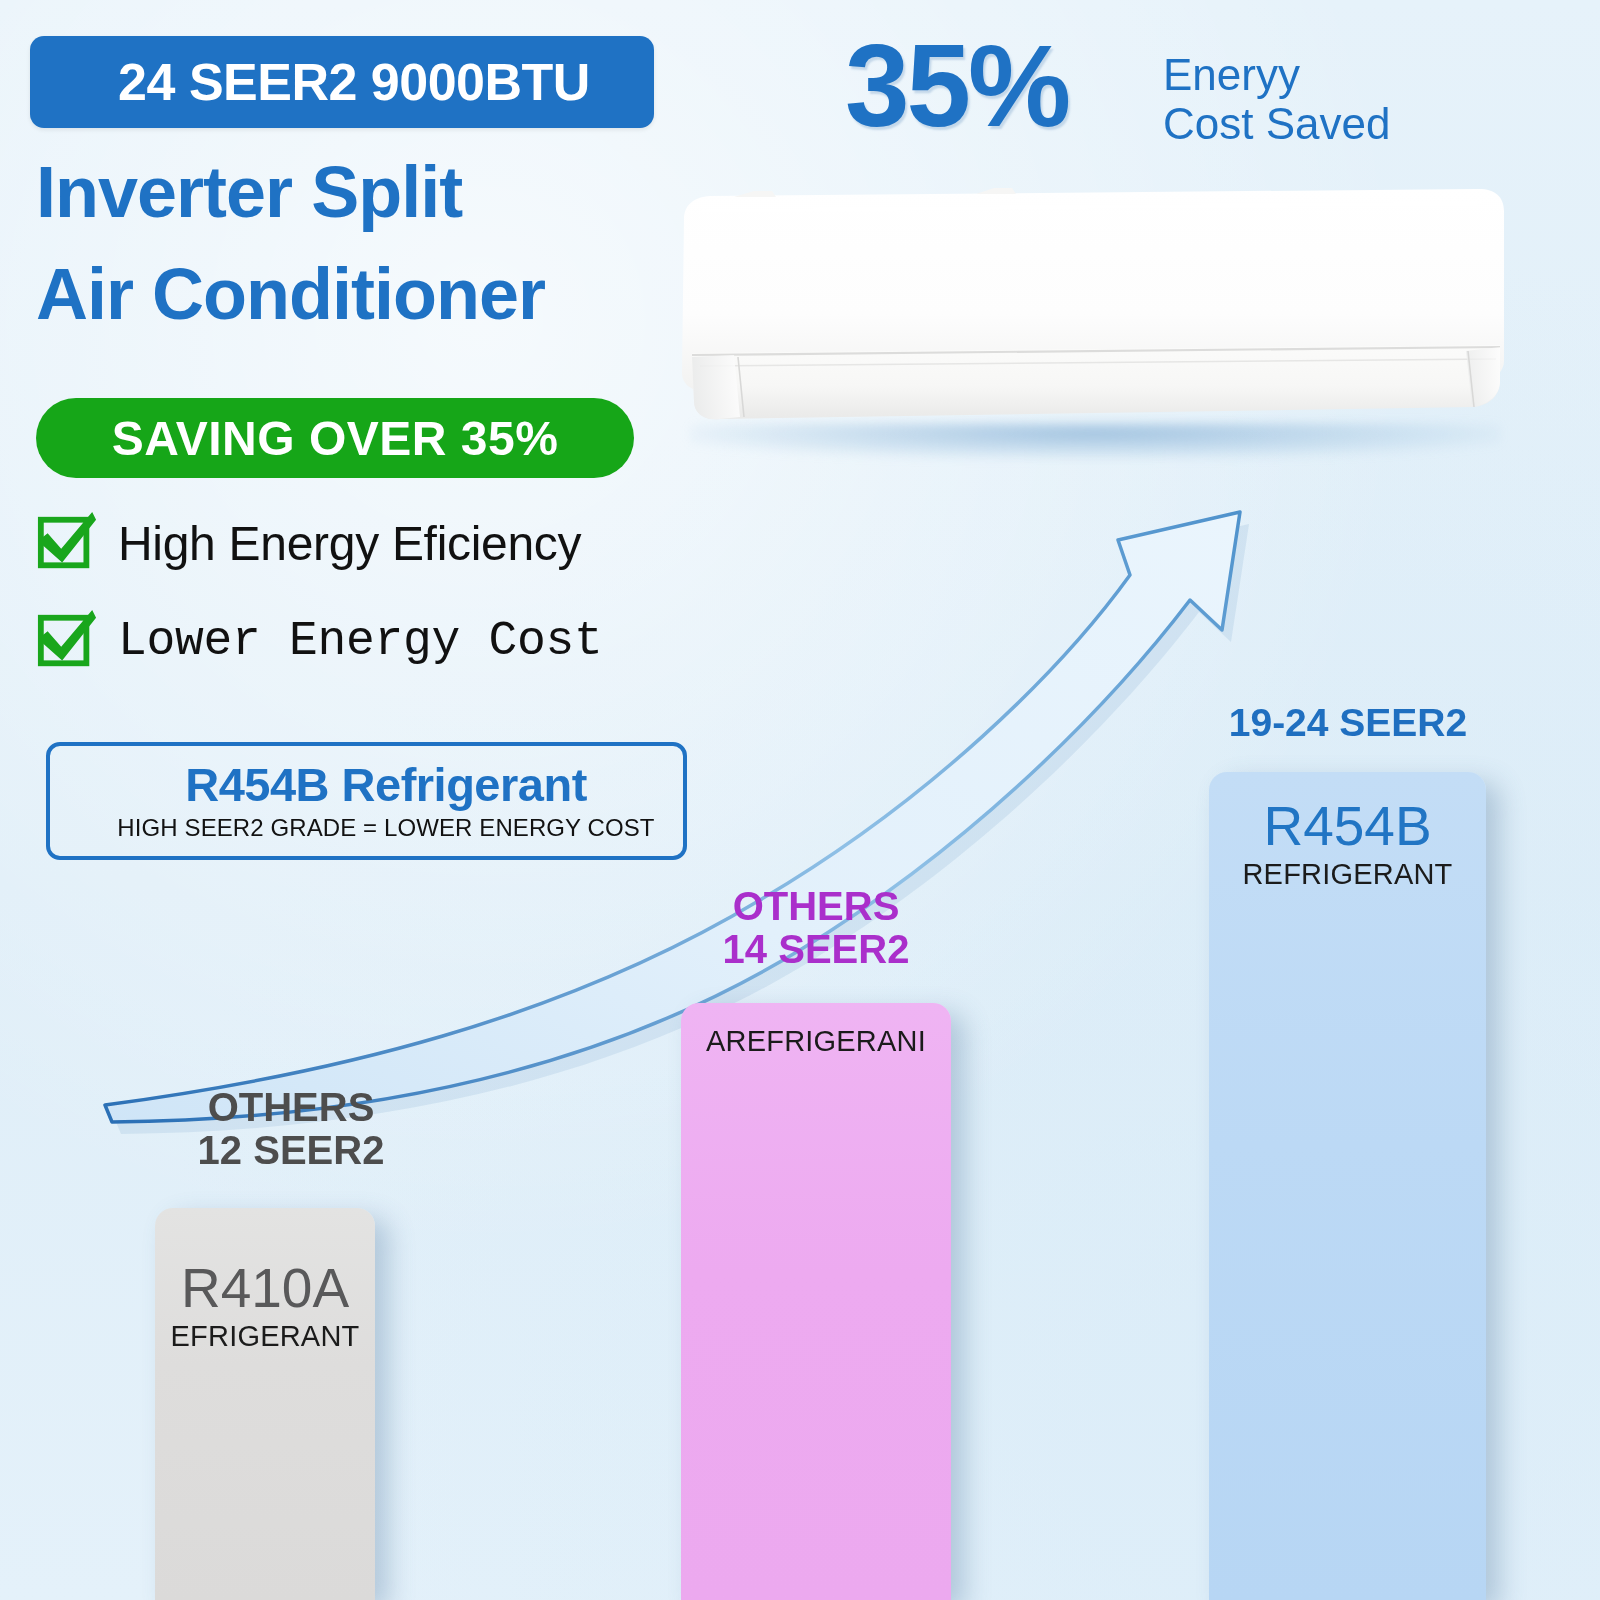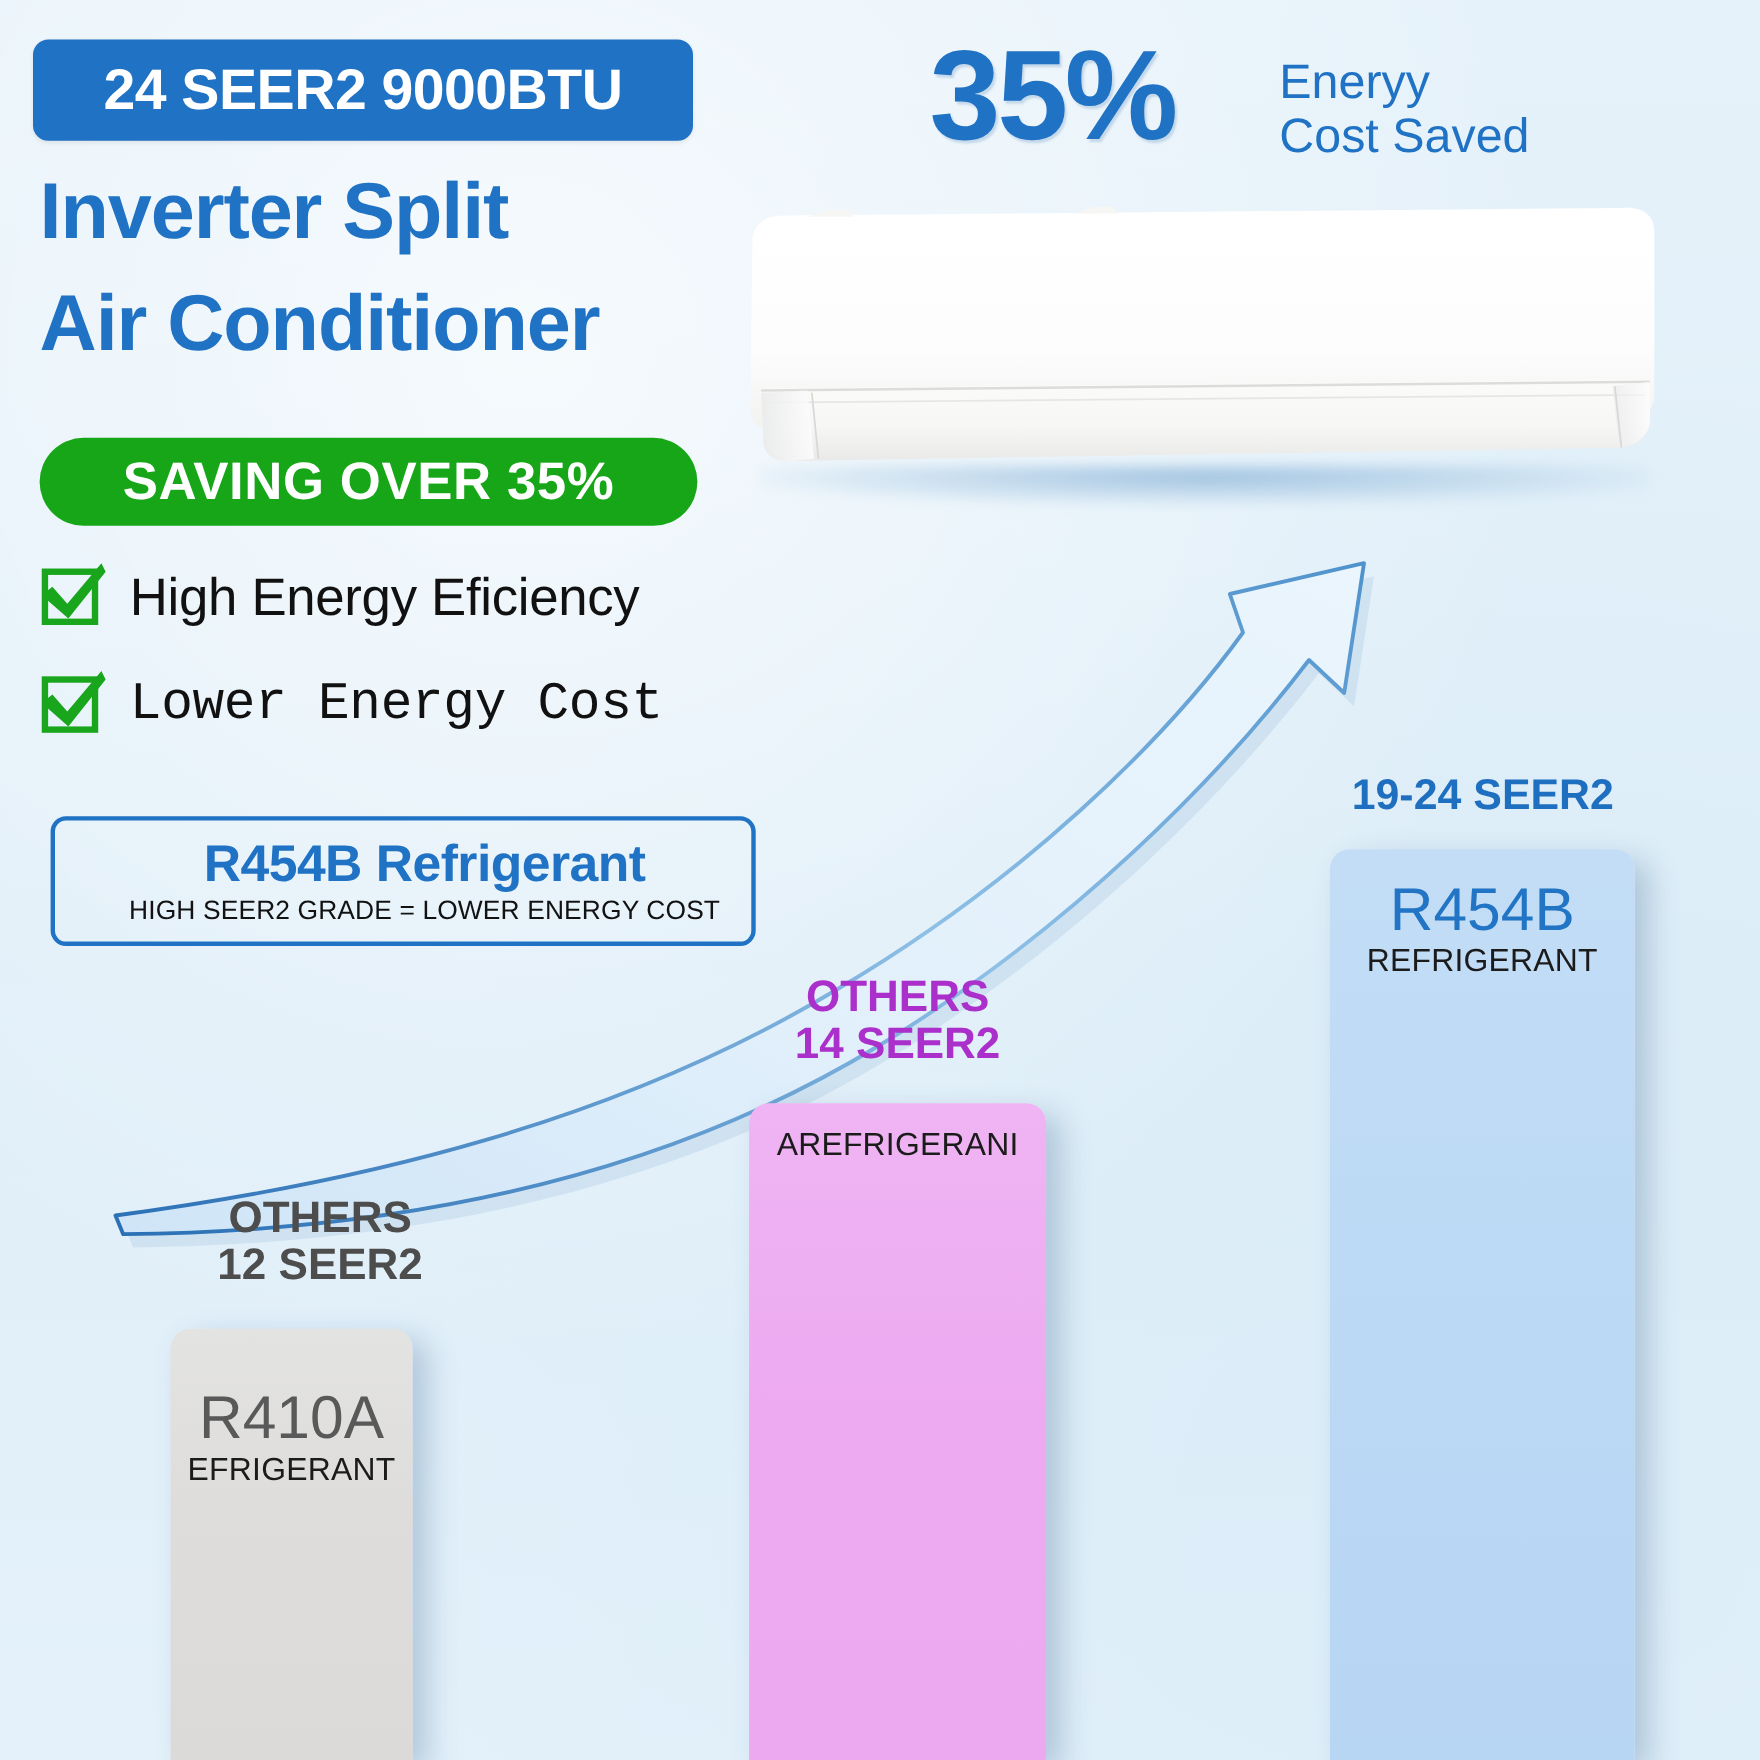--- a/index.html
+++ b/index.html
@@ -76,20 +76,21 @@
   .badge-blue {
     position: absolute;
     left: 30px; top: 36px;
     width: 600px; height: 92px;
     background: #1f72c4;
     border-radius: 14px;
     display: flex;
     align-items: center;
     justify-content: center;
     box-shadow: 0 2px 4px rgba(0,0,0,0.08);
+    padding-left: 24px;
   }
   .badge-blue span {
     color: #ffffff;
     font-size: 52px;
     font-weight: 700;
     letter-spacing: -0.5px;
   }
   .title-line {
     position: absolute;
     left: 36px;

